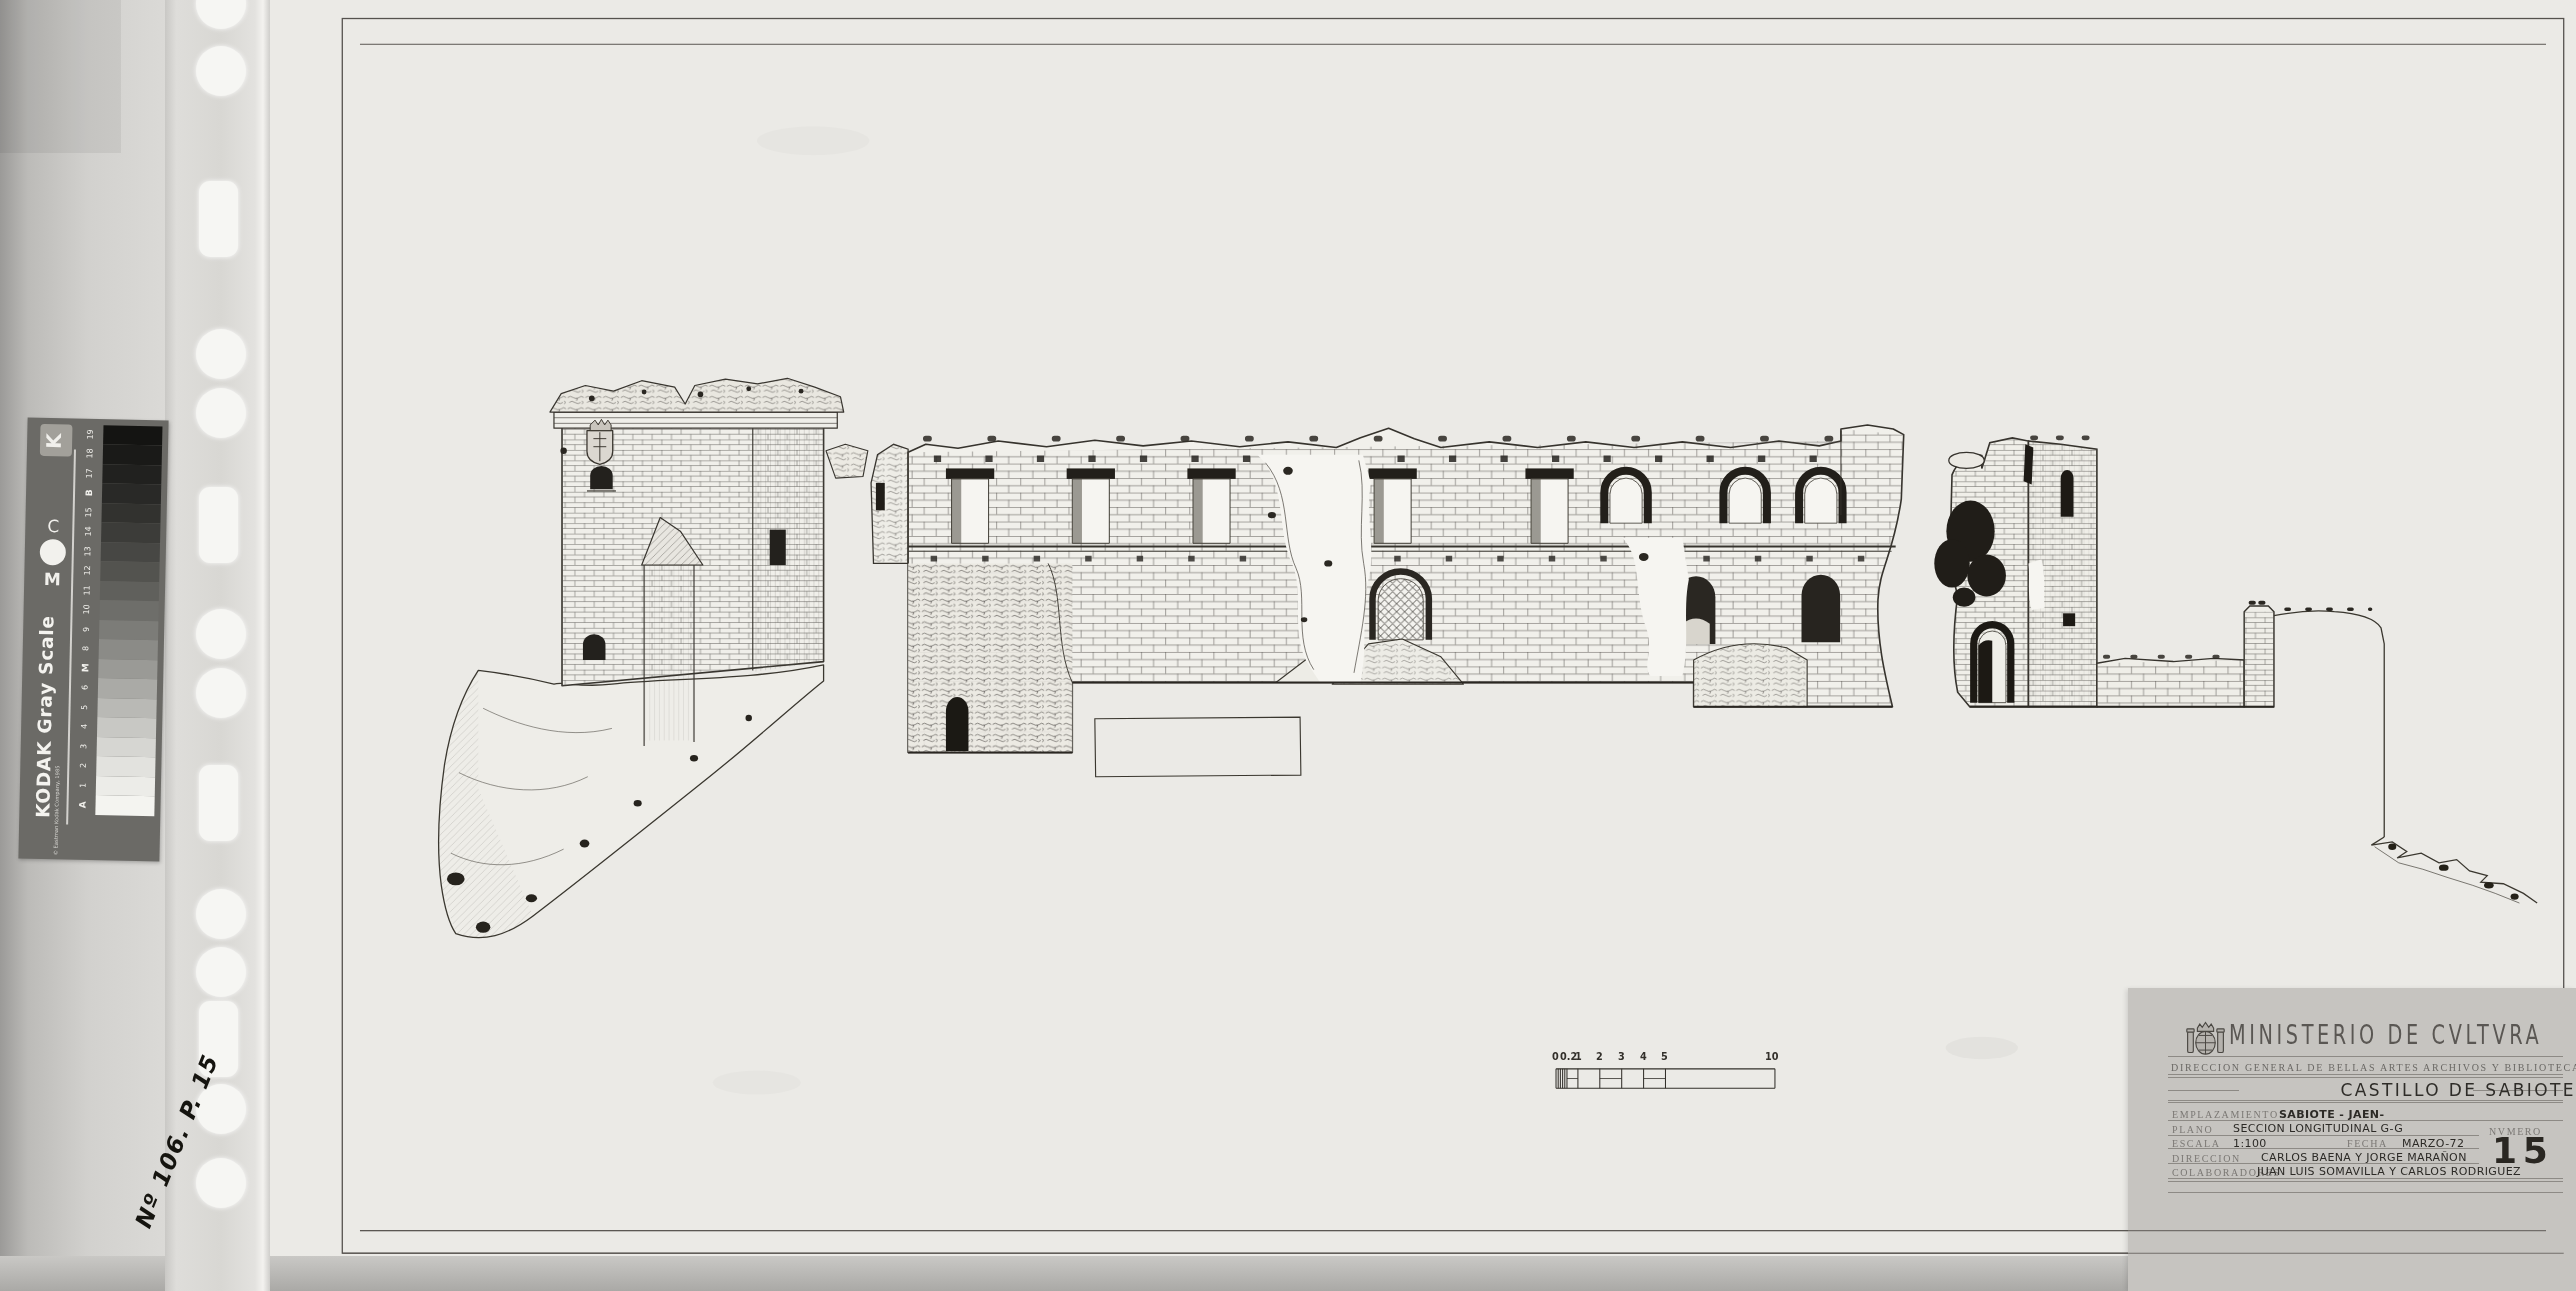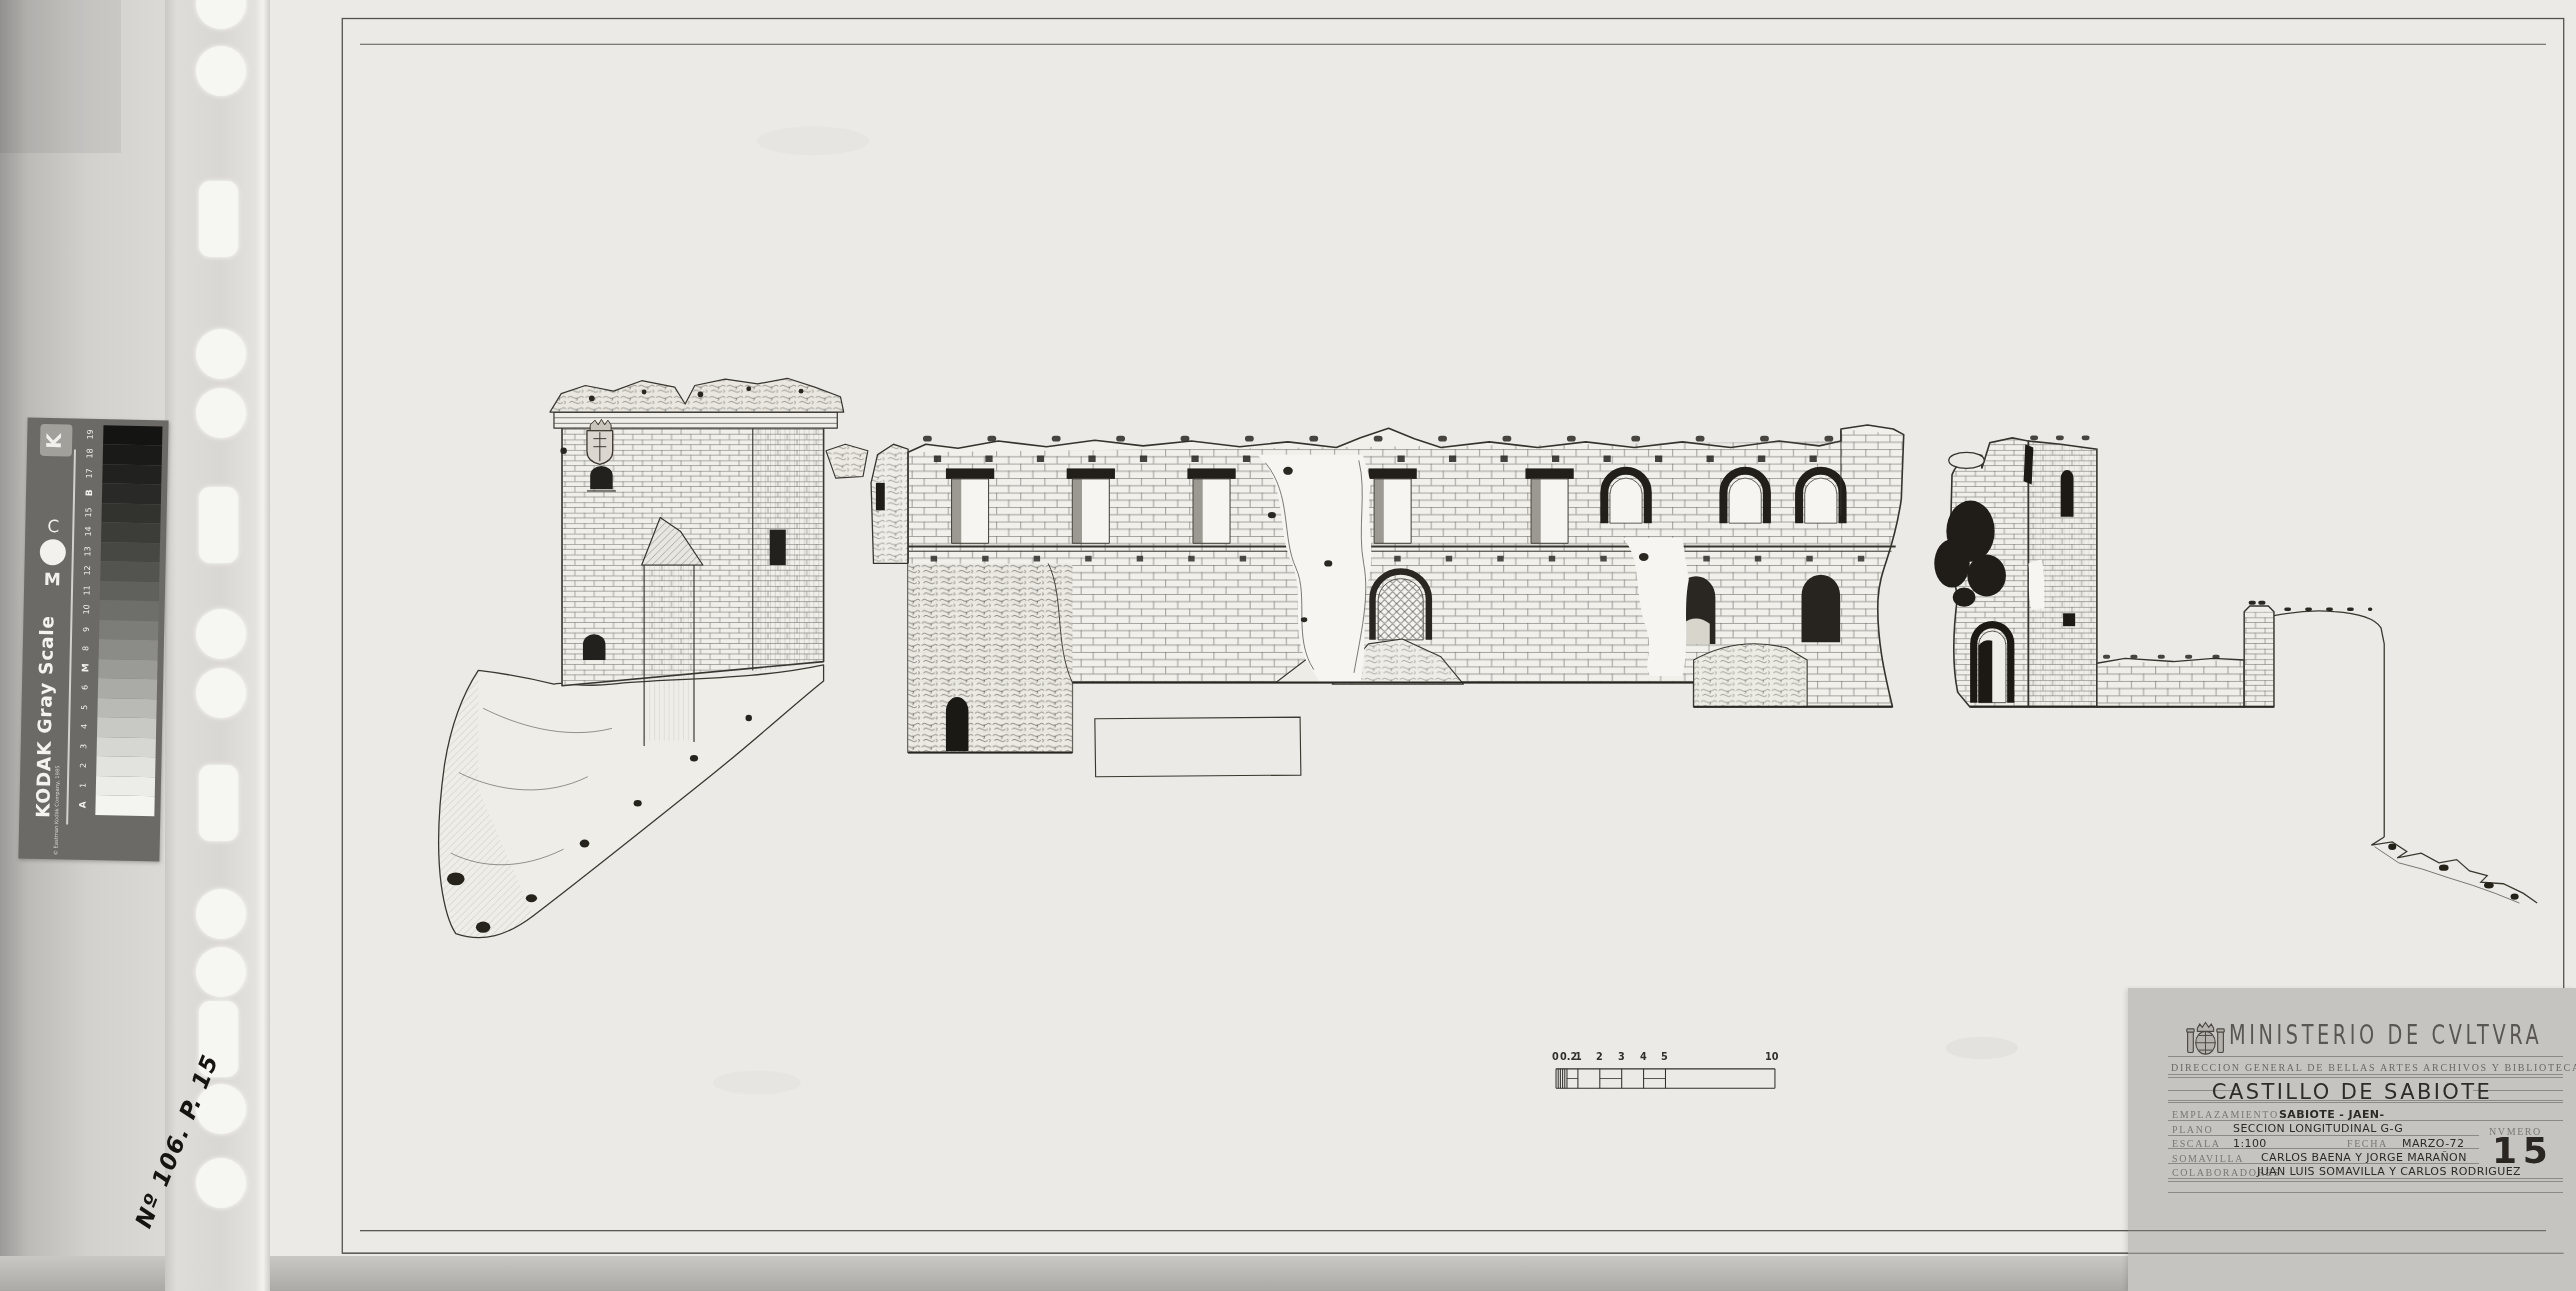--- a/index.html
+++ b/index.html
@@ -69,21 +69,21 @@
   
   .title-card{position:absolute;left:2128px;top:988px;width:448px;height:303px;background:#c6c4c0;
     box-shadow:-1.6px 0.8px 4.8px rgba(0,0,0,.12);}
   .tb-rule{position:absolute;left:40px;right:13px;height:0.8px;background:#8d8a85;}
   .tb-rule-sl{position:absolute;left:40px;width:71px;height:0.8px;background:#8d8a85;}
   .tb-rule-sr{position:absolute;left:345px;right:13px;height:0.8px;background:#8d8a85;}
   .tb-ministry{position:absolute;left:101px;top:31px;font-size:19.3px;letter-spacing:3.6px;color:#5a5753;
     transform:scaleY(1.4);transform-origin:top left;white-space:nowrap;}
   .tb-dept{position:absolute;left:43px;top:74px;font-family:"Liberation Serif",serif;font-size:10px;
     letter-spacing:1.7px;color:#6b6965;white-space:nowrap;}
-  .tb-project{position:absolute;left:0;top:92px;width:100%;text-align:center;font-size:21px;
+  .tb-project{position:absolute;left:0;top:92px;width:100%;text-align:right;font-size:17px;
     letter-spacing:2.4px;color:#2e2c28;white-space:nowrap;}
   .tb-label{font-family:"Liberation Serif",serif;font-size:10px;letter-spacing:1.6px;color:#7b7874;}
   .tb-value{font-size:11px;color:#2c2a26;letter-spacing:0.4px;}
   .tb-abs{position:absolute;white-space:nowrap;text-align:center;}
   .tb-numero{position:absolute;left:361px;top:135px;}
   .tb-number{position:absolute;left:364px;top:142px;font-size:36px;font-weight:bold;
     letter-spacing:5.6px;color:#2a2722;}
   .emblem{position:absolute;left:58px;top:32px;}
 
   .overlay-lines{position:absolute;left:0;top:0;width:2576px;height:1291px;pointer-events:none;}
@@ -511,21 +511,21 @@
     <div class="tb-abs" style="left:105px;top:132px"><span class="tb-value">SECCION LONGITUDINAL G-G</span></div>
     <div class="tb-numero"><span class="tb-label">NVMERO</span></div>
     <div class="tb-rule" style="top:147px;right:97px"></div>
 
     <div class="tb-abs" style="left:44px;top:147px"><span class="tb-label">ESCALA</span></div>
     <div class="tb-abs" style="left:105px;top:147px"><span class="tb-value">1:100</span></div>
     <div class="tb-abs" style="left:219px;top:147px"><span class="tb-label">FECHA</span></div>
     <div class="tb-abs" style="left:274px;top:147px"><span class="tb-value">MARZO-72</span></div>
     <div class="tb-rule" style="top:160px;right:97px"></div>
 
-    <div class="tb-abs" style="left:44px;top:162px"><span class="tb-label">SOMAVILLA</span></div>
+    <div class="tb-abs" style="left:44px;top:162px"><span class="tb-label">DIRECCION</span></div>
     <div class="tb-abs" style="left:133px;top:161px"><span class="tb-value">CARLOS BAENA Y JORGE MARAÑON</span></div>
     <div class="tb-rule" style="top:175px;right:97px"></div>
 
     <div class="tb-abs" style="left:44px;top:176px"><span class="tb-label">COLABORADORES</span></div>
     <div class="tb-abs" style="left:129px;top:175px"><span class="tb-value">JUAN LUIS SOMAVILLA Y CARLOS RODRIGUEZ</span></div>
     <div class="tb-rule" style="top:190px"></div>
     <div class="tb-rule" style="top:193px"></div>
     <div class="tb-rule" style="top:204px"></div>
 
     <div class="tb-number">15</div>

